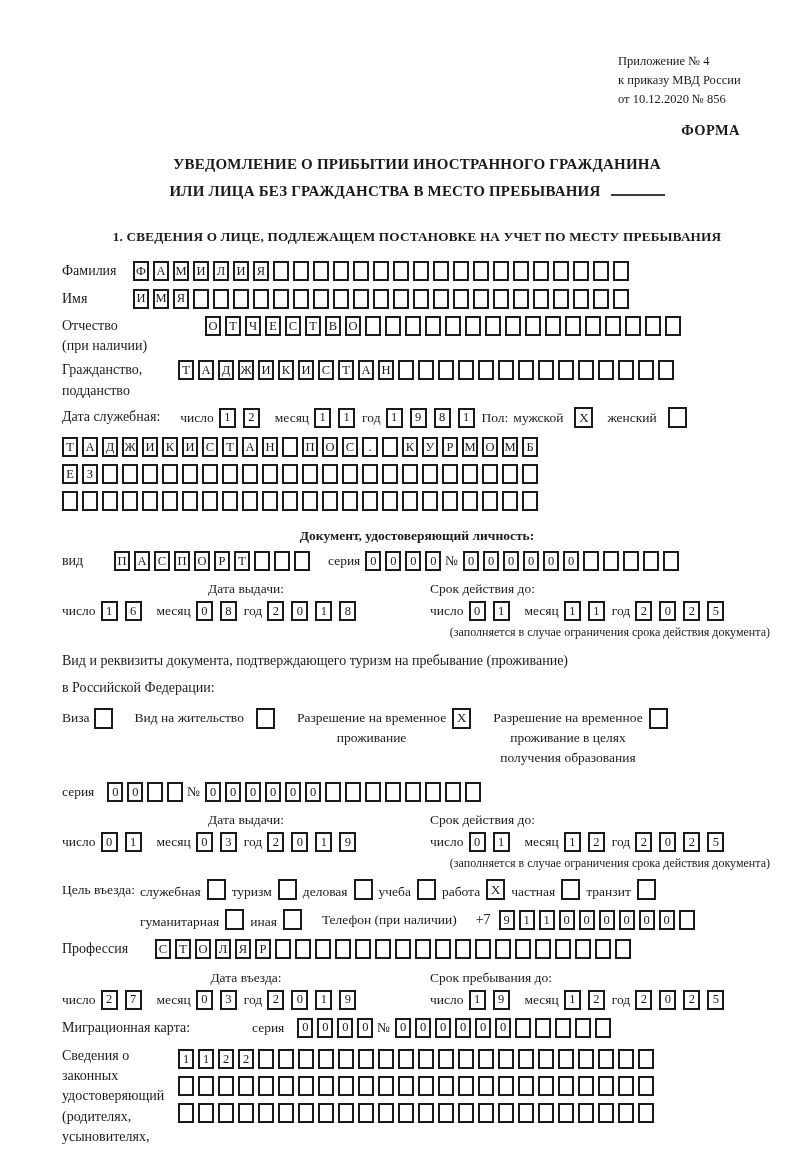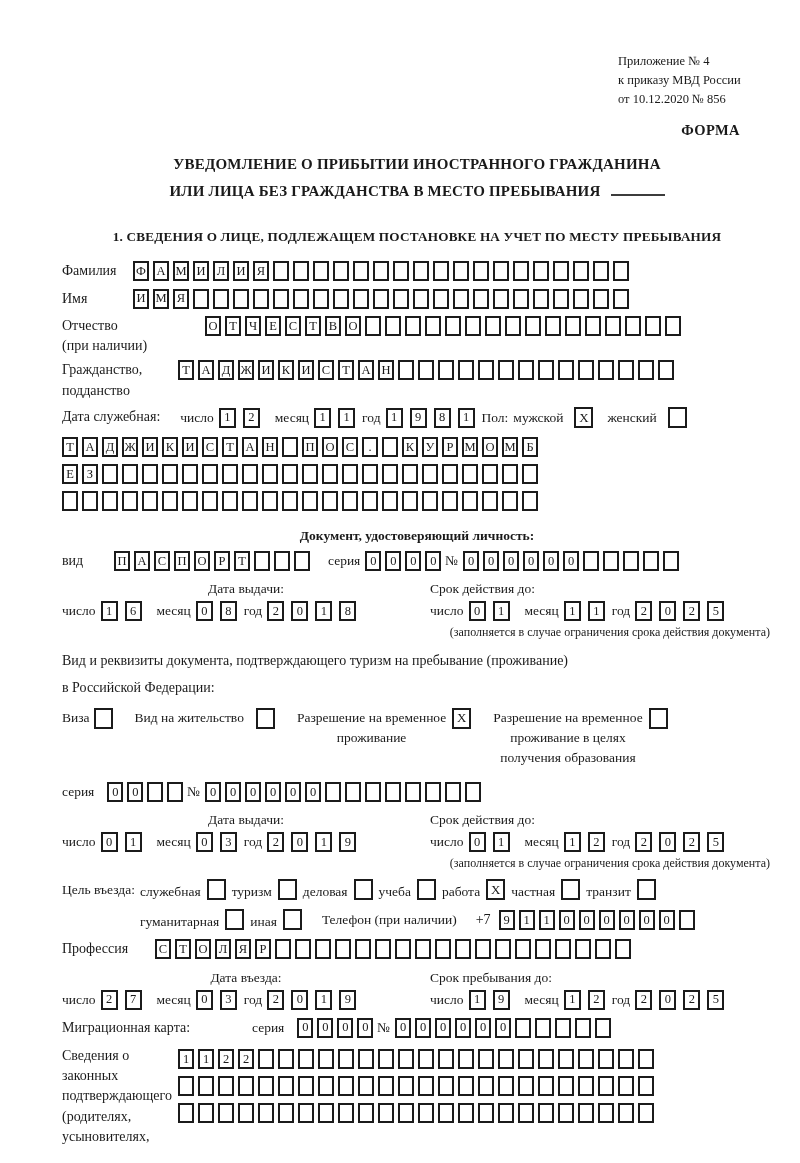--- a/index.html
+++ b/index.html
@@ -685,21 +685,21 @@
         <span class="cell"></span>
         <span class="cell"></span>
         <span class="cell"></span>
       </span>
   </div>
 
   <div class="frow top" style="margin-bottom:2px;">
     <div class="lbl w116">
       <div>Сведения о</div>
       <div>законных</div>
-      <div>подтверждающего</div>
+      <div>удостоверяющий</div>
       <div>(родителях,</div>
       <div>усыновителях,</div>
 
     </div>
     <div class="stack" style="padding-top:3px;">
       <div class="cells">
           <span class="cell">1</span>
           <span class="cell">1</span>
           <span class="cell">2</span>
           <span class="cell">2</span>

